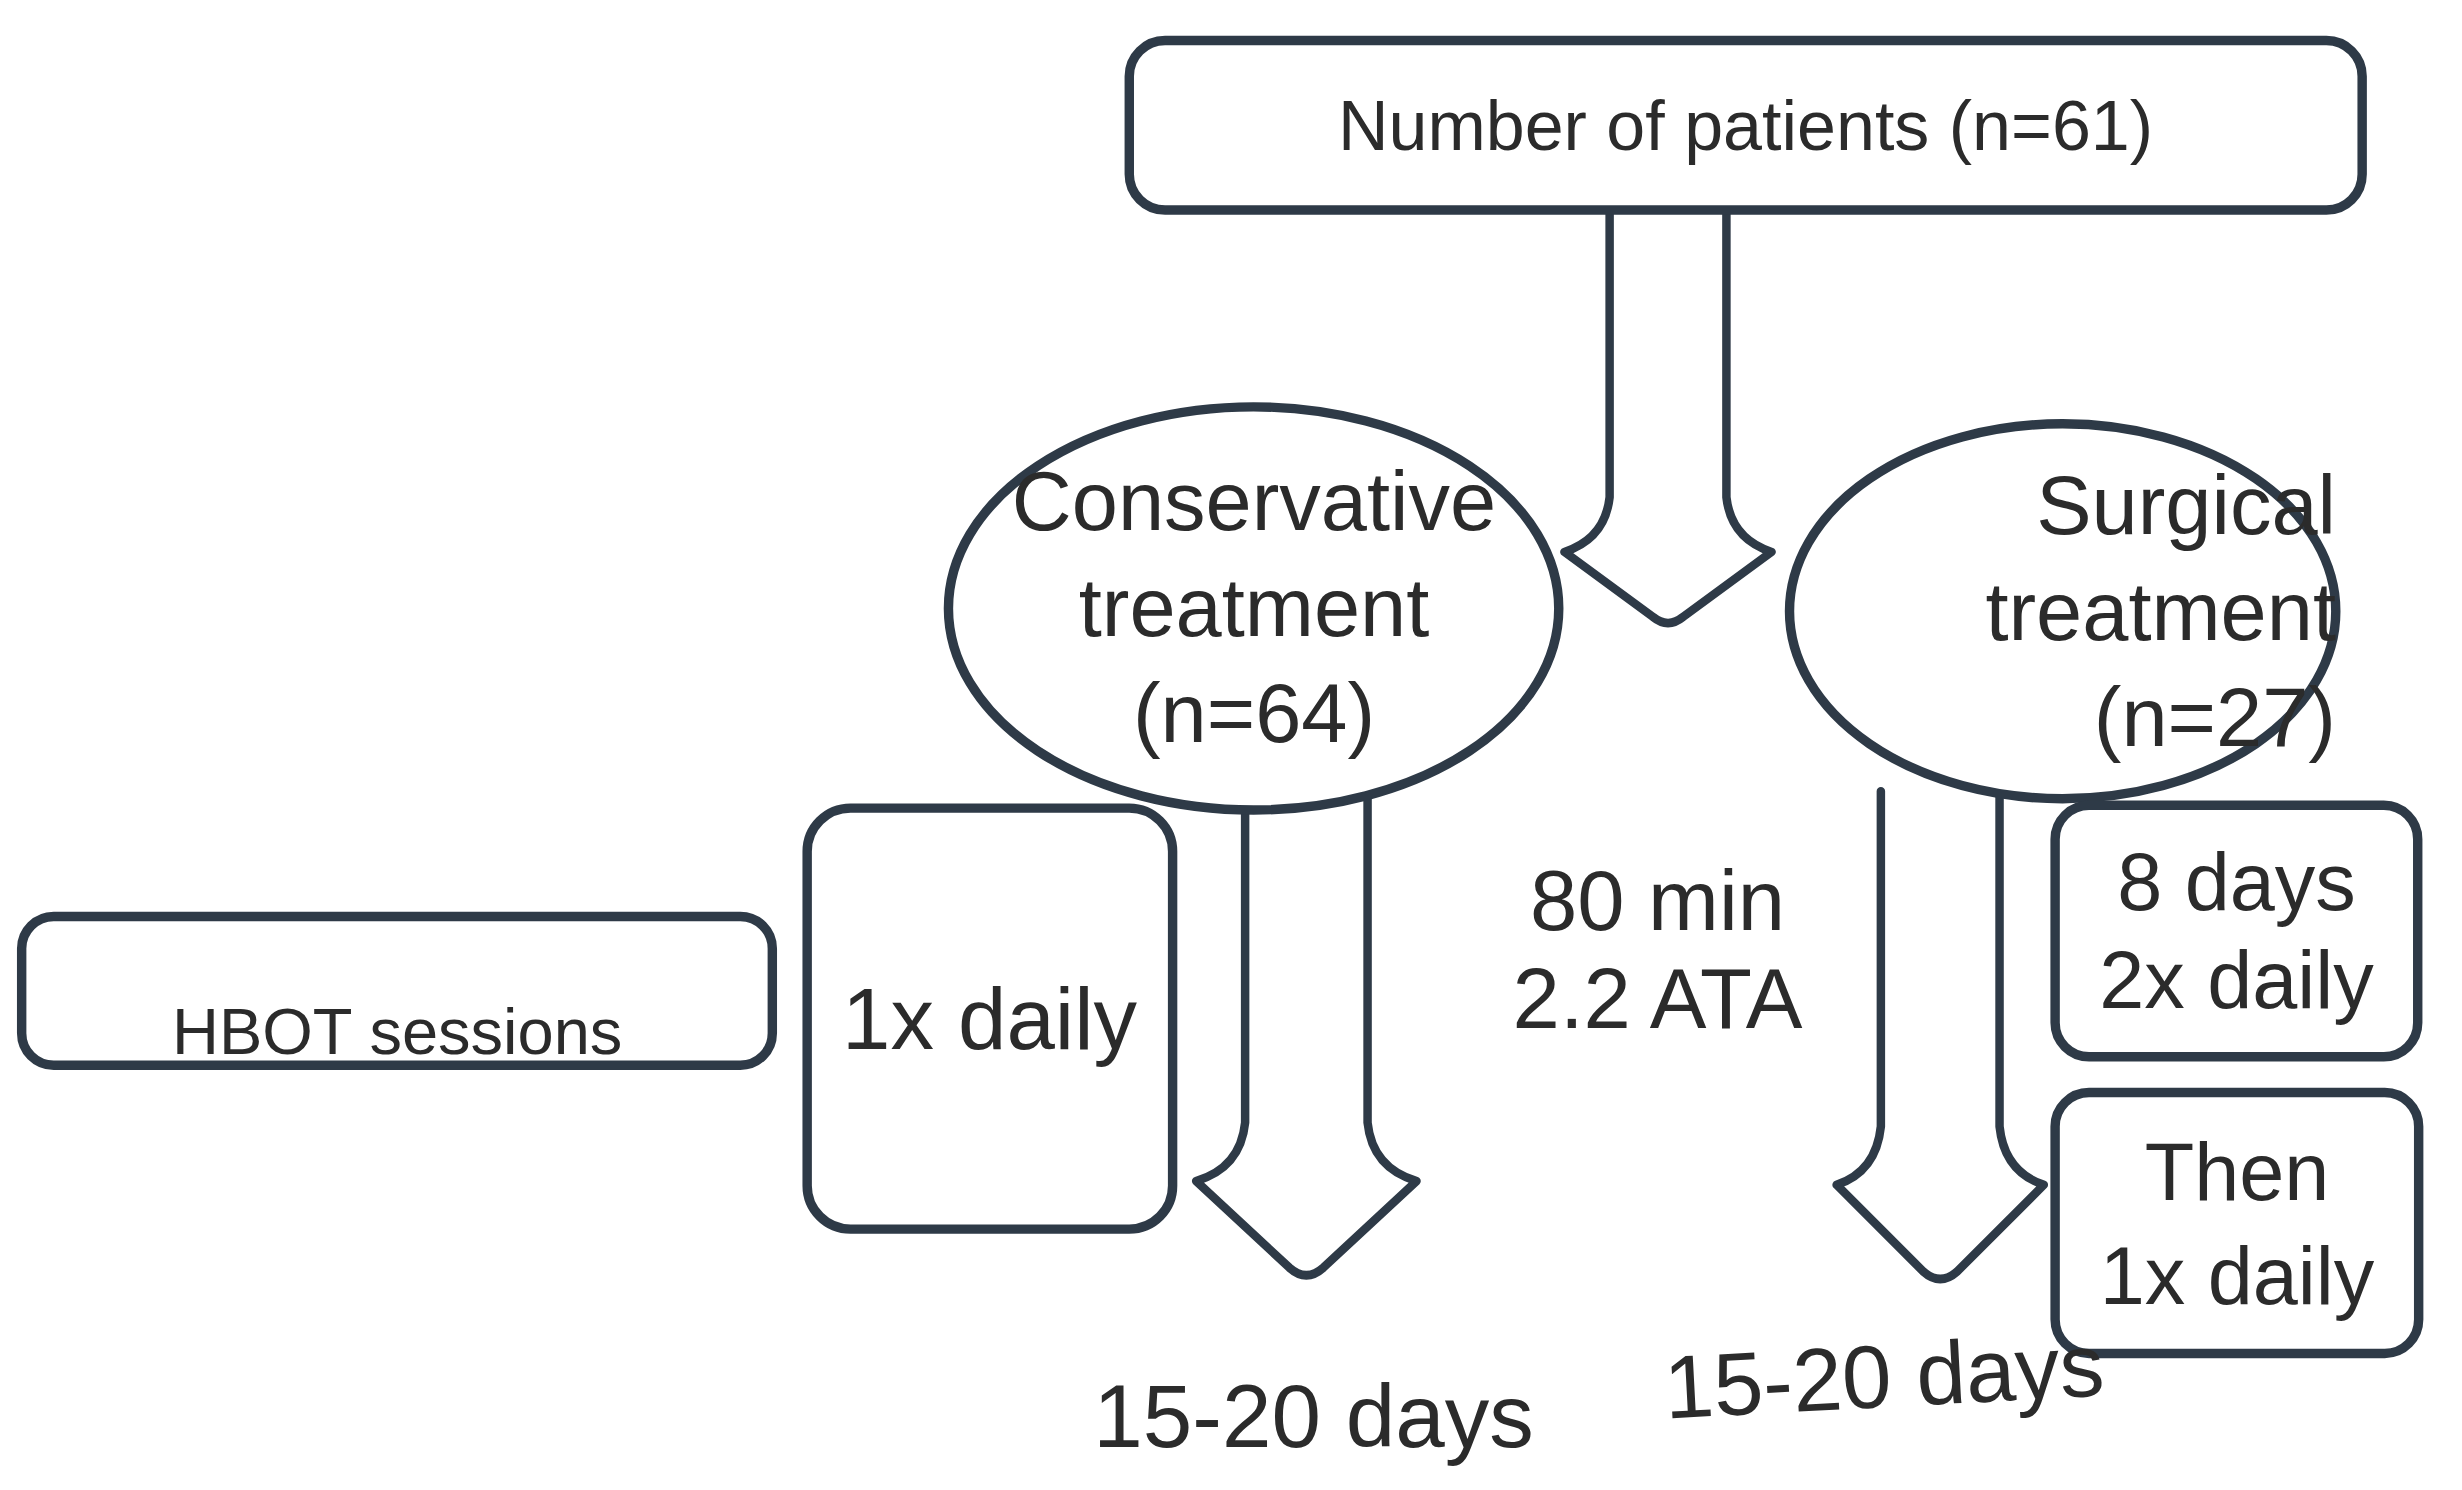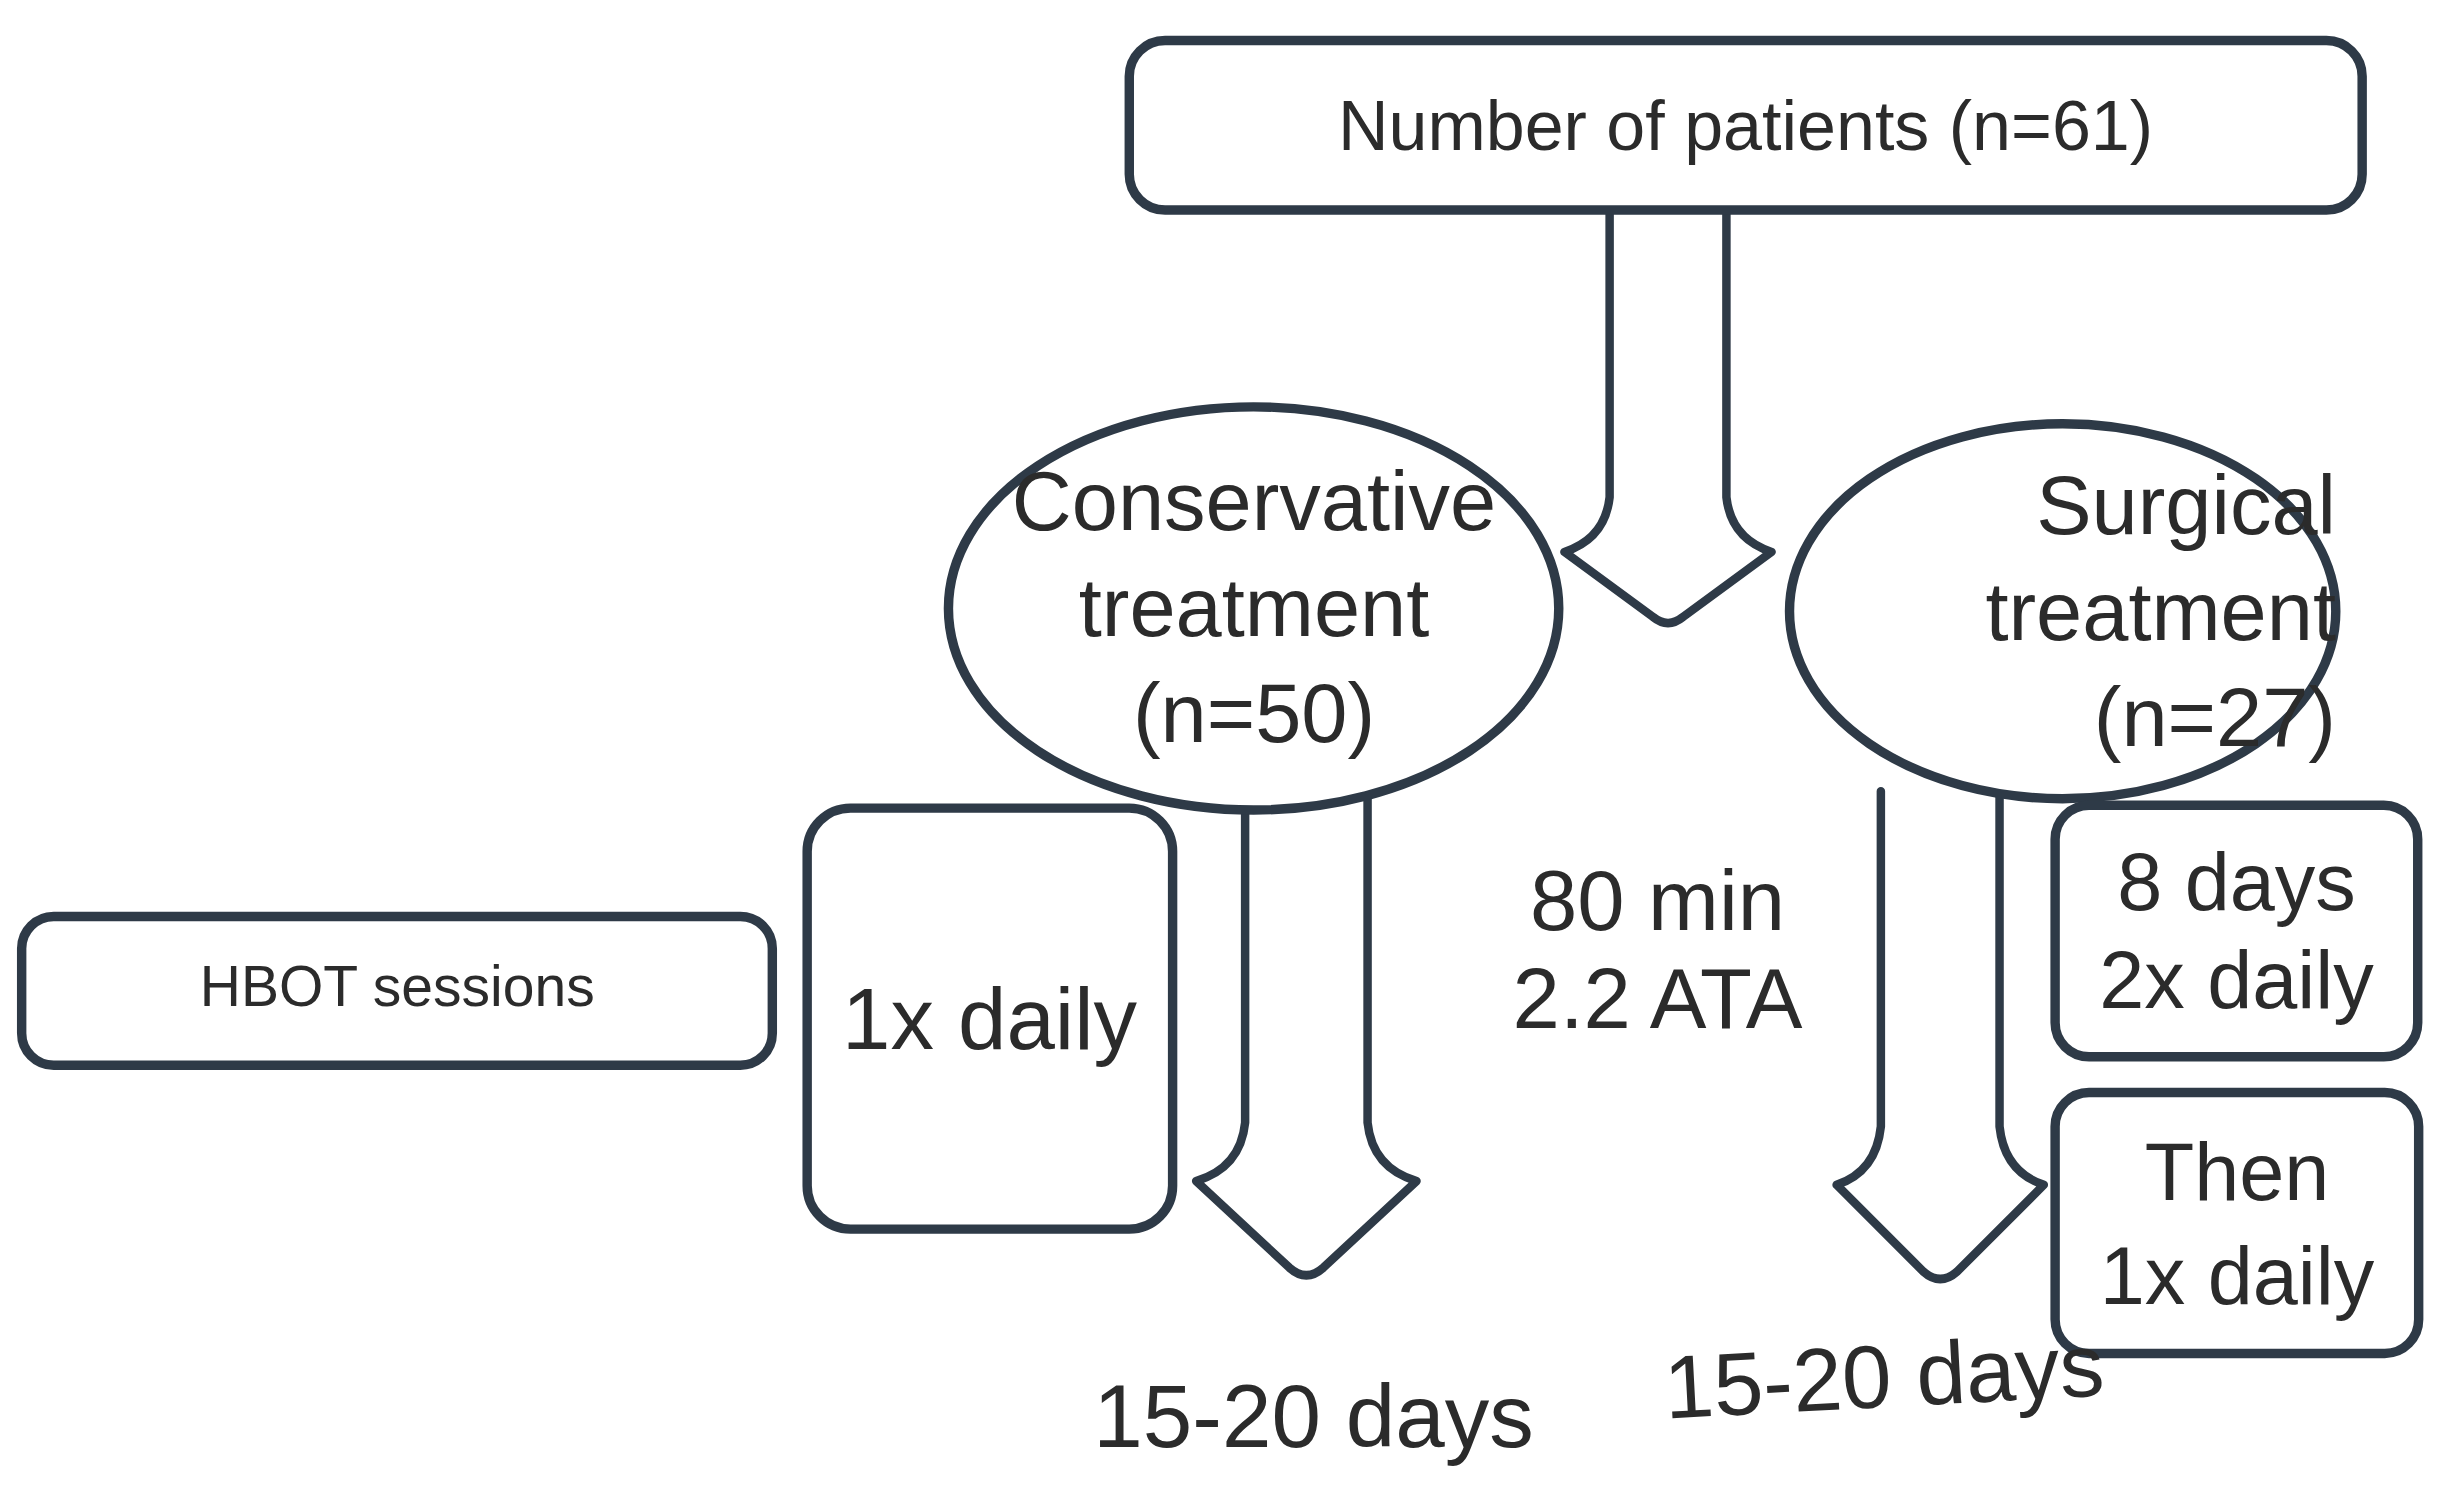--- a/index.html
+++ b/index.html
@@ -24,21 +24,21 @@
     display:flex;flex-direction:column;
     align-items:center;justify-content:center;
     text-align:center;
     color:var(--text);
     white-space:nowrap;
   }
   .lbl span{display:block;}
   #t-patients{left:1129px;top:41px;width:1233px;height:170px;font-size:70px;}
   #t-conservative{left:949px;top:414px;width:610px;height:388px;font-size:83px;line-height:106px;align-items:center;}
   #t-surgical{left:1790px;top:426px;width:546px;height:371px;font-size:83px;line-height:106px;align-items:flex-end;}
-  #t-hbot{left:21.7px;top:911px;width:751px;height:149px;font-size:57px;}
+  #t-hbot{left:21.7px;top:957px;width:751px;height:149px;font-size:65px;}
   #t-1x{left:807px;top:808px;width:365px;height:421px;font-size:87px;}
   #t-session{left:1422px;top:846px;width:471px;height:207px;font-size:85px;line-height:98px;}
   #t-3days{left:2055px;top:805px;width:363px;height:252px;font-size:81px;line-height:98px;}
   #t-then{left:2055px;top:1093px;width:364px;height:261px;font-size:81px;line-height:104px;}
   #t-days-left{left:1064px;top:1364px;width:499px;height:104px;font-size:89px;}
   #t-days-right{left:1639px;top:1324px;width:490px;height:104px;font-size:89px;transform:rotate(-3deg);}
 </style>
 </head>
 <body>
 
@@ -59,21 +59,21 @@
     <rect class="shape" x="2182" y="1160" width="386" height="277" rx="36"></rect>
   </svg>
 
   <div class="lbl" id="t-patients">
     <span>Number of patients (n=61)</span>
   </div>
 
   <div class="lbl" id="t-conservative">
     <span>Conservative</span>
     <span>treatment</span>
-    <span>(n=50)</span>
+    <span>(n=64)</span>
   </div>
 
   <div class="lbl" id="t-surgical">
     <span>Surgical</span>
     <span>treatment</span>
     <span>(n=27)</span>
   </div>
 
   <div class="lbl" id="t-hbot">
     <span>HBOT sessions</span>

